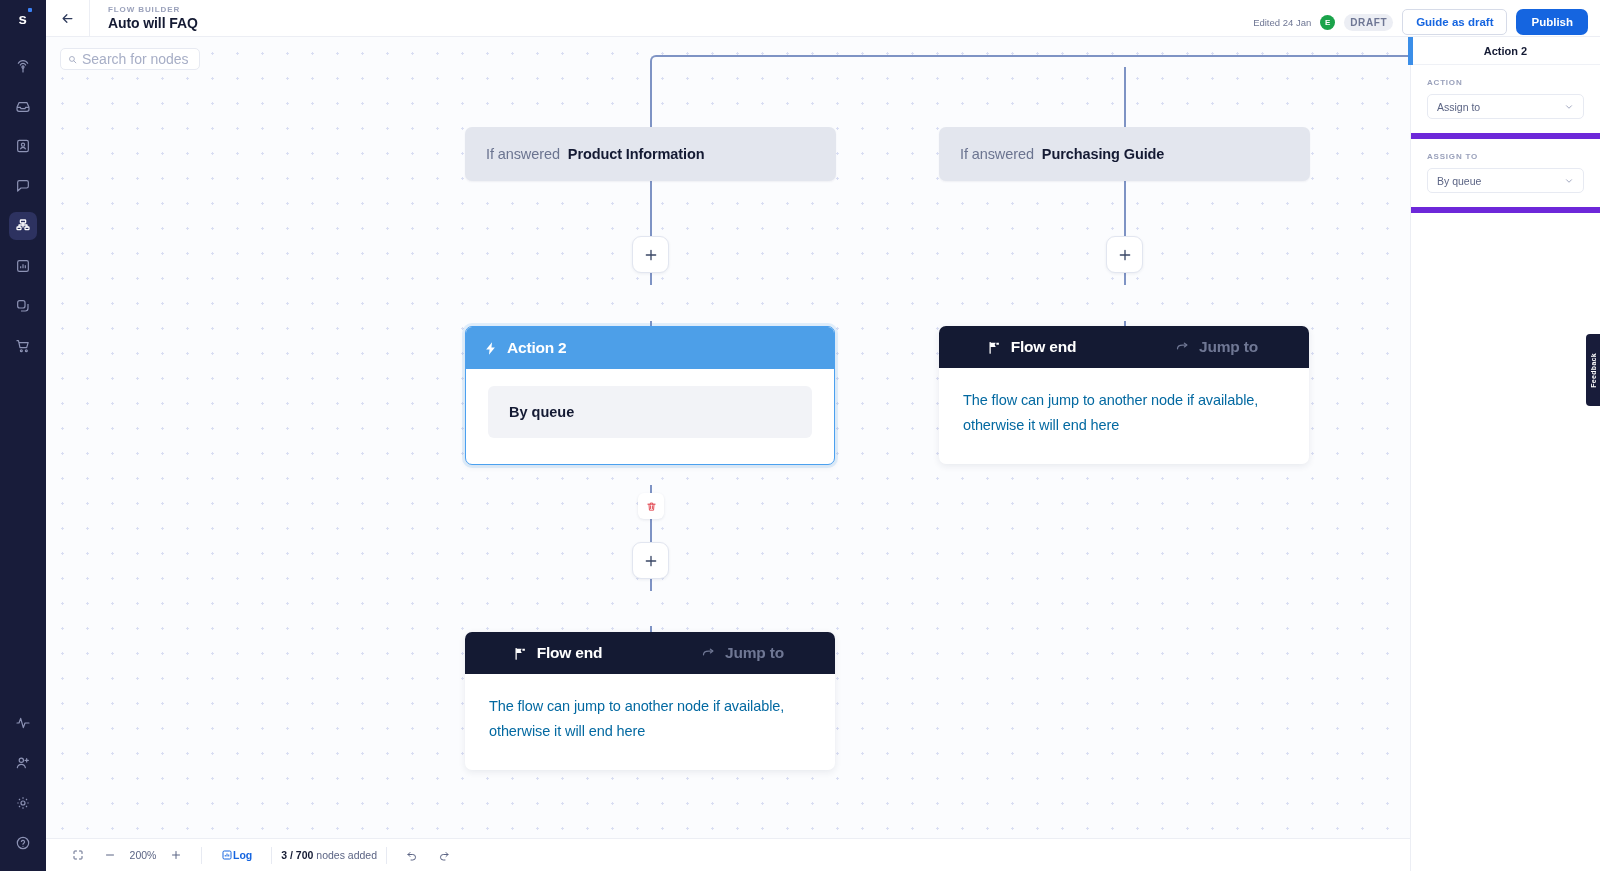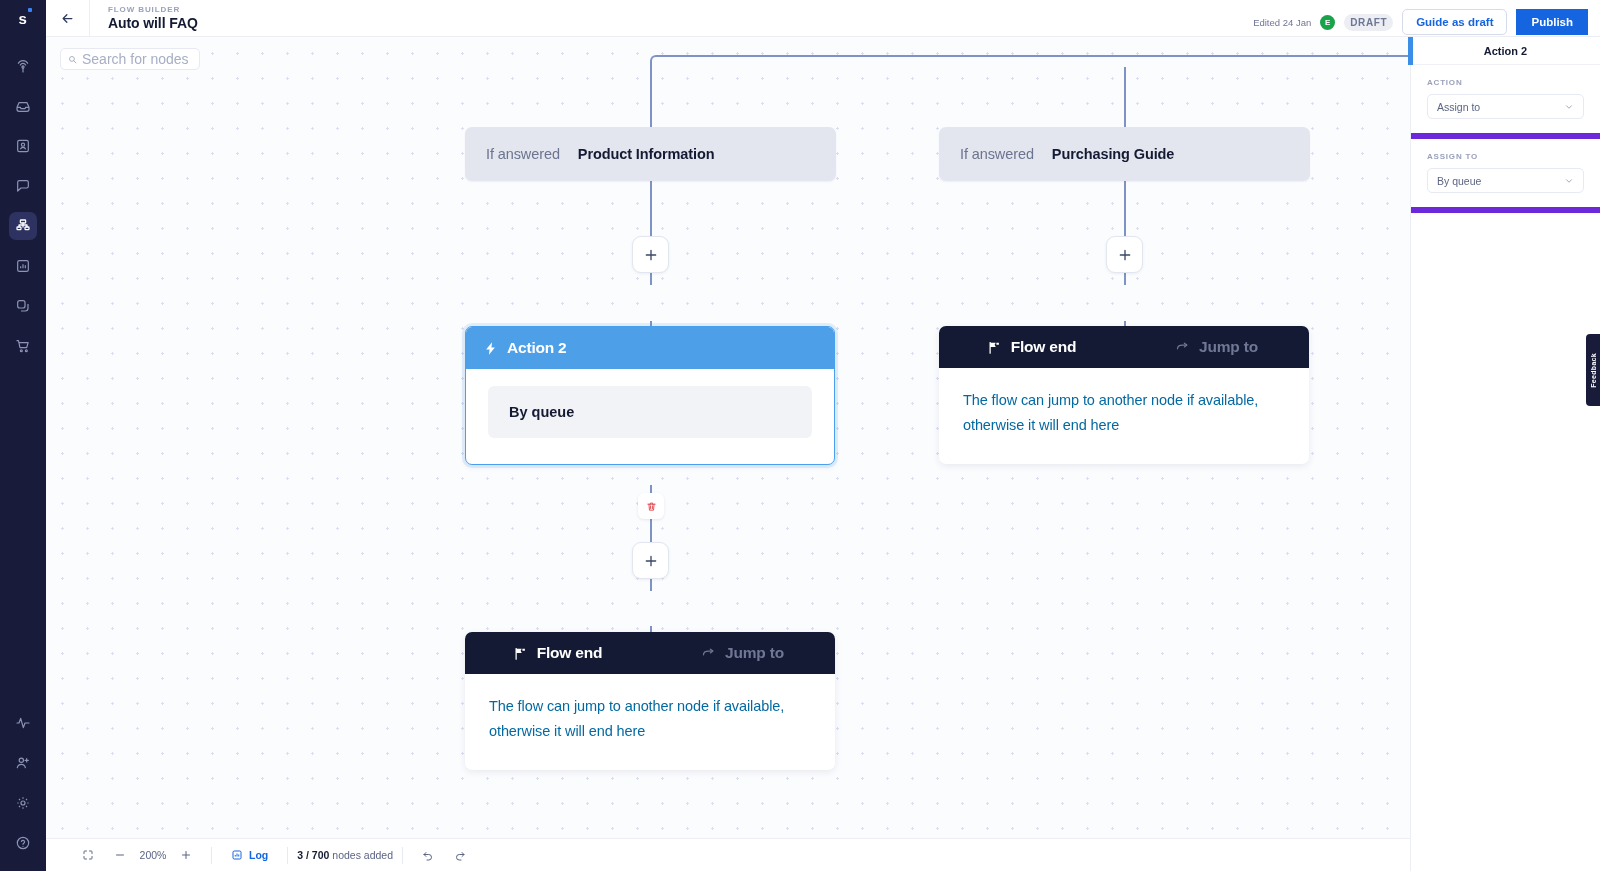--- a/index.html
+++ b/index.html
@@ -61,21 +61,21 @@
     background: #eceef4; color: #6e7694; font-size: 10px; font-weight: 700;
     letter-spacing: .6px; padding: 3px 6px; border-radius: 9px;
   }
   .btn-ghost {
     border: 1px solid #d6dbe8; background: #fff; color: #1565e0;
     font-size: 11.5px; font-weight: 700; padding: 6px 13px; border-radius: 5px; cursor: pointer;
     font-family: inherit;
   }
   .btn-primary {
     border: none; background: #1565e0; color: #fff;
-    font-size: 11.5px; font-weight: 700; padding: 7px 15px; border-radius: 0; cursor: pointer;
+    font-size: 11.5px; font-weight: 700; padding: 7px 15px; border-radius: 7px; cursor: pointer;
     font-family: inherit;
   }
 
   
   .canvas {
     position: absolute; left: 46px; top: 37px; width: 1364px; height: 834px;
     background-color: #fbfcfe;
     background-image: radial-gradient(#d9def3 1.1px, transparent 1.2px);
     background-size: 25px 25px;
     background-position: 4px 4px;
@@ -104,21 +104,21 @@
   .corner.l { border-left: 2px solid #7e93c4; border-top-left-radius: 6px; }
 
   
   .cond-node {
     position: absolute; height: 54px; border-radius: 7px;
     background: #e3e6ee;
     display: flex; align-items: center; padding: 0 21px;
     font-size: 14.5px; color: #6b7490; letter-spacing: -.1px;
     box-shadow: 0 1px 2px rgba(30,40,80,.06);
   }
-  .cond-node b { color: #141a33; font-weight: 700; margin-left: 18px; }
+  .cond-node b { color: #141a33; font-weight: 700; margin-left: 8px; }
 
   
   .plus-btn {
     position: absolute; width: 37px; height: 37px; background: #fff;
     border: 1px solid #e2e6f0; border-radius: 9px;
     display: flex; align-items: center; justify-content: center;
     color: #3c4straight; cursor: pointer;
     box-shadow: 0 1px 3px rgba(30,40,80,.07);
   }
   .plus-btn svg { width: 16px; height: 16px; color: #3a4766; }
@@ -163,24 +163,24 @@
   .end-tab.dim { color: #6f7794; font-weight: 600; }
   .end-body {
     padding: 20px 24px 26px; font-size: 14.5px; color: #0369a1; line-height: 1.72;
     letter-spacing: -.1px;
   }
 
   
   .bottombar {
     position: absolute; left: 46px; bottom: 0; width: 1364px; height: 33px;
     background: #ffffff; border-top: 1px solid #eceef4;
-    display: flex; align-items: center; padding-left: 26px; gap: 0;
+    display: flex; align-items: center; padding-left: 16px; gap: 0;
   }
   .bb-item {
-    display: flex; align-items: center; justify-content: flex-start; gap: 6px;
+    display: flex; align-items: center; justify-content: flex-start; gap: 0;
     height: 22px; padding: 0 10px; cursor: pointer; color: #5b6484; font-size: 10.5px;
   }
   .bb-item svg { width: 12px; height: 12px; }
   .bb-zoom { font-size: 10.5px; color: #5b6484; min-width: 34px; text-align: center; }
   .bb-sep { width: 1px; height: 17px; background: #e7eaf2; margin: 0 9px; }
   .bb-log { color: #1565e0; font-weight: 700; font-size: 10.5px; }
   .bb-nodes { font-size: 10.5px; color: #5b6484; }
   .bb-nodes b { color: #141a33; font-weight: 700; }
 
   

